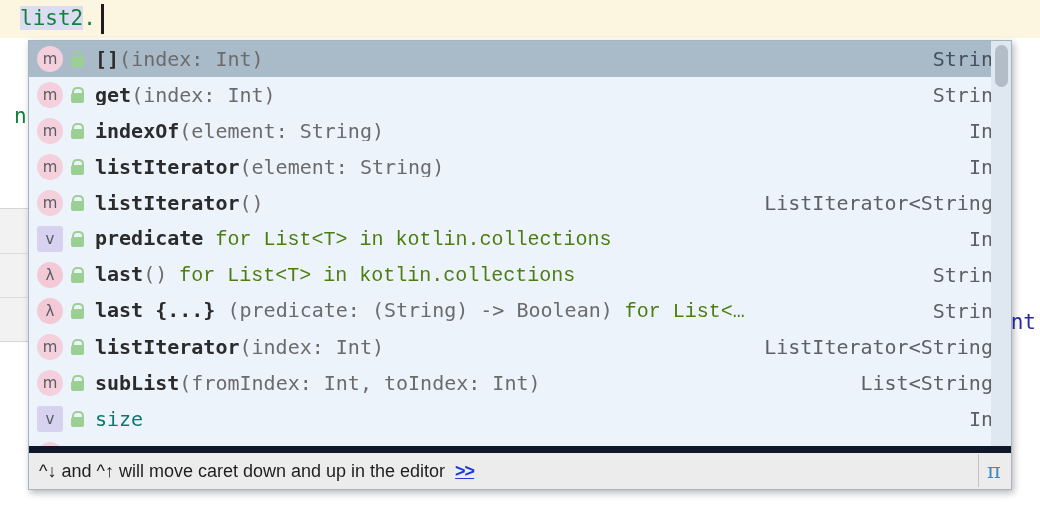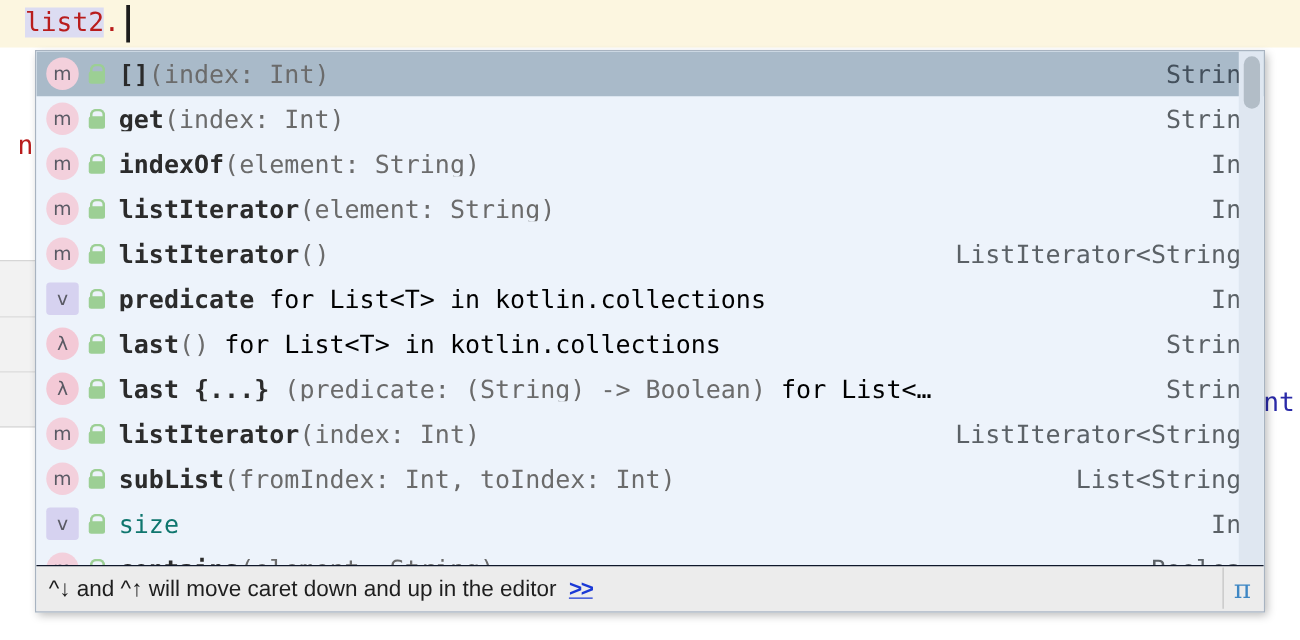--- a/index.html
+++ b/index.html
@@ -35,21 +35,21 @@
     top: 0;
     width: 1040px;
     height: 38px;
     background: #fcf6e0;
   }
   .code-line {
     position: absolute;
     font-family: "DejaVu Sans Mono", monospace;
     font-size: 21px;
     white-space: pre;
-    color: #b91c1c;
+    color: #15803d;
   }
   .ghost {
     color: #dfe6ee;
   }
   .ghost-green {
     color: #e4ecdf;
   }
   .ghost-blue {
     color: #2a2aa8;
   }
@@ -196,21 +196,22 @@
     font-weight: normal;
     color: #0f766e;
   }
   .sig {
     font-weight: normal;
     color: #6b6b6b;
     text-align: right;
   }
   .tail {
     font-weight: normal;
-    color: #000000;
+    color: #4d7c0f;
+    font-family: Liberation Mono, monospace;
   }
 
   .rtype {
     flex: 0 0 auto;
     padding-left: 18px;
     font-family: "DejaVu Sans Mono", monospace;
     font-size: 20px;
     color: #5b6166;
   }
   .row.selected .rtype {
@@ -234,21 +235,21 @@
     height: 42px;
     background: #b2bdc7;
     border-radius: 7px;
   }
 
   
   .footer {
     flex: 0 0 auto;
     height: 36px;
     background: #ececec;
-    border-top: 1px solid #0f172a;
+    border-top: 7px solid #0f172a;
     display: flex;
     align-items: center;
     padding-left: 10px;
     font-family: "Liberation Sans", sans-serif;
     font-size: 18px;
     color: #1e1e1e;
     position: relative;
   }
   .footer .hint {
     white-space: nowrap;

